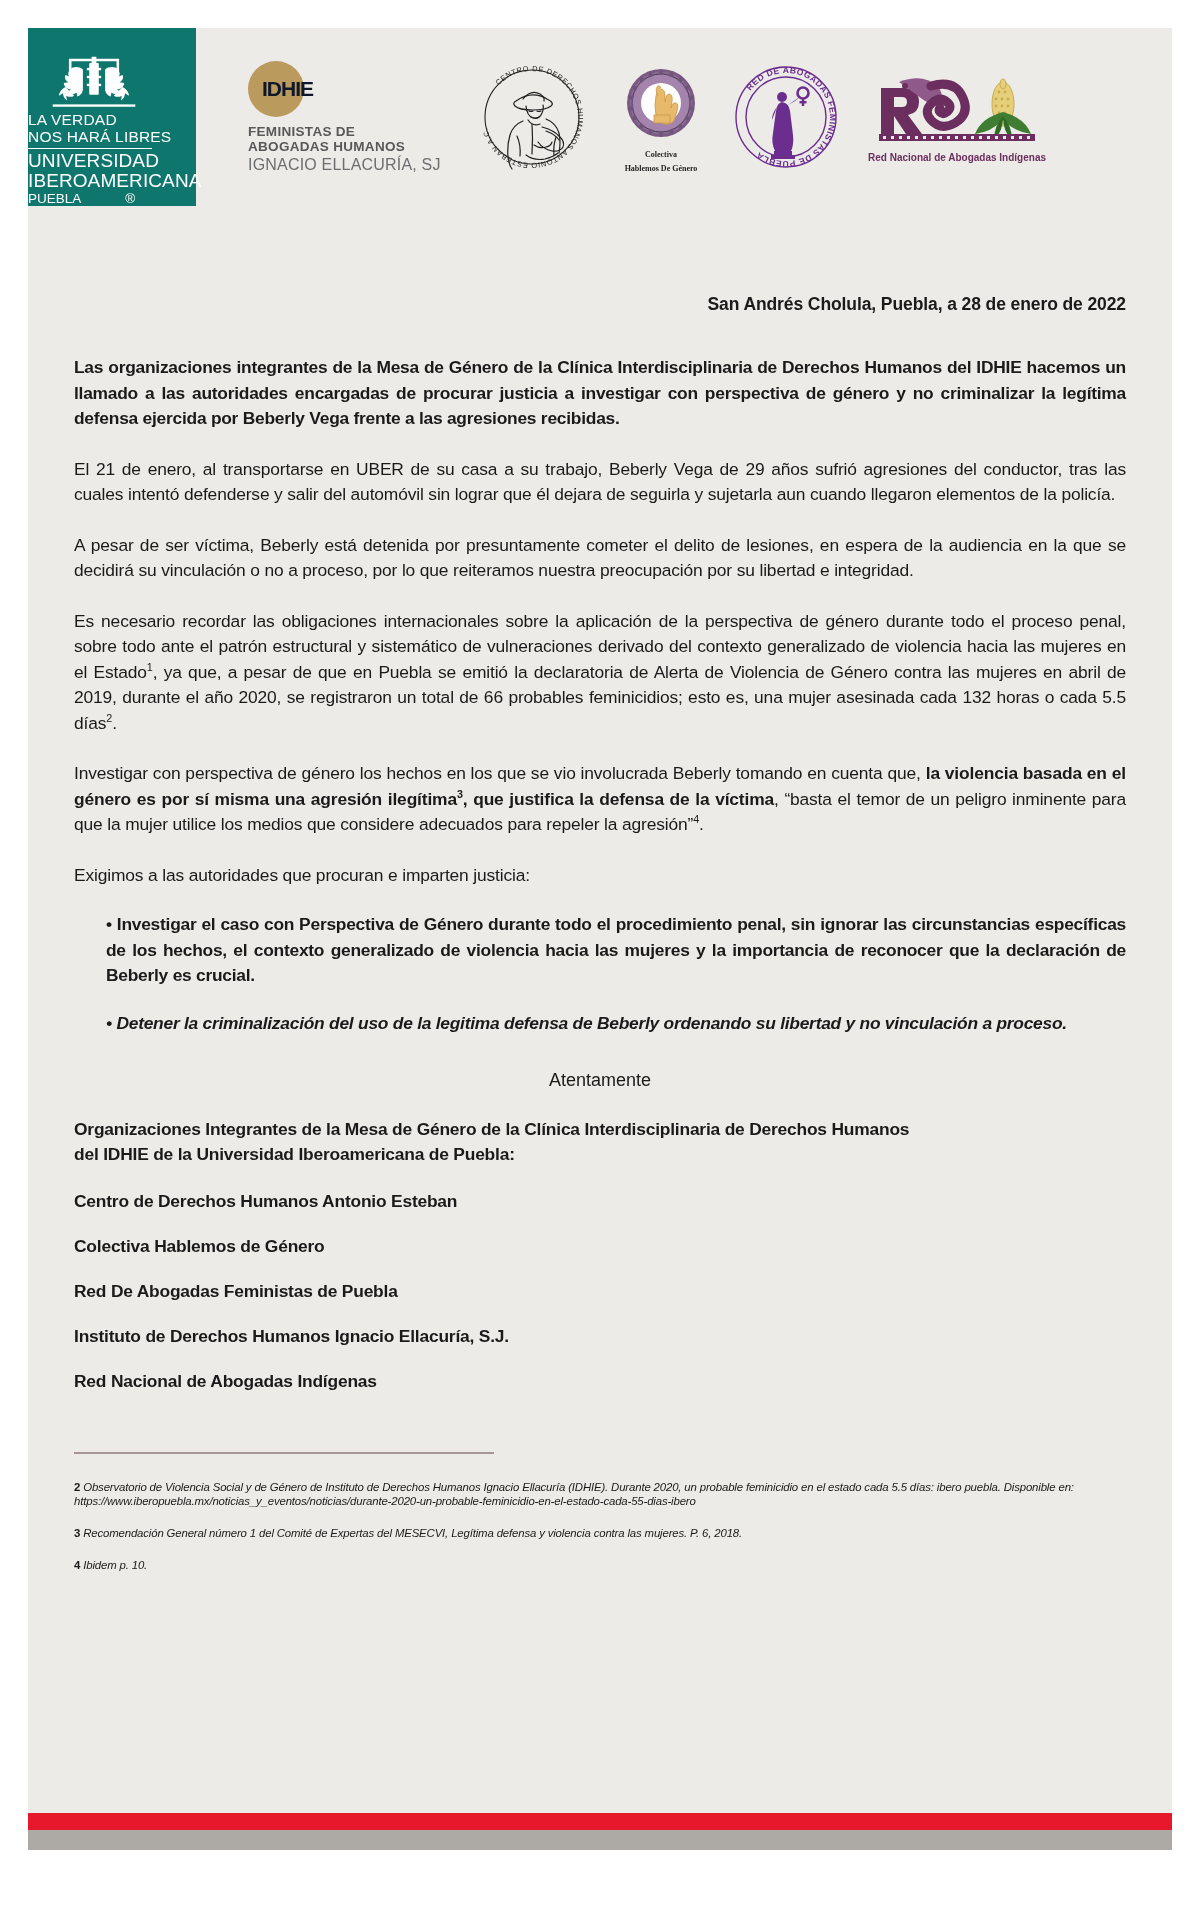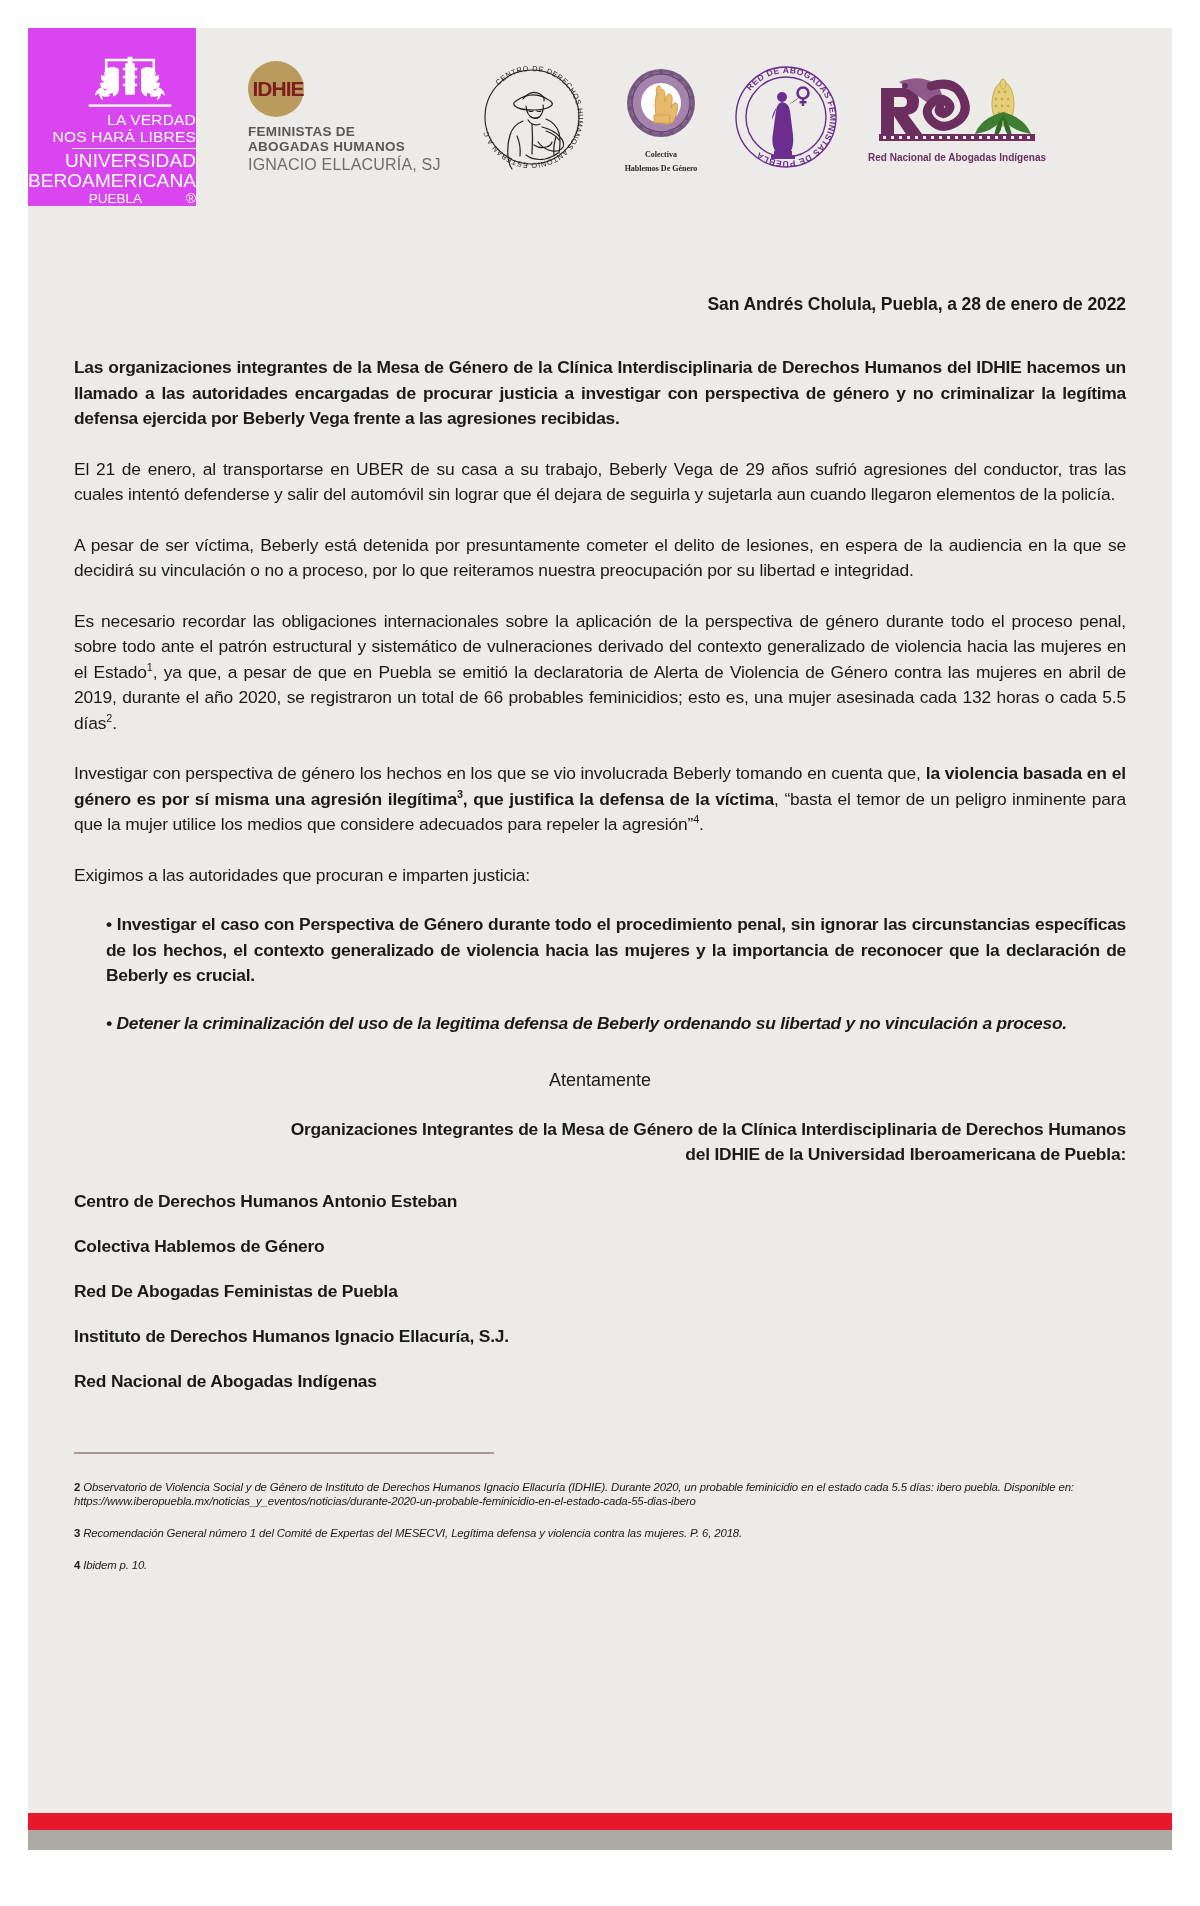--- a/index.html
+++ b/index.html
@@ -18,23 +18,23 @@
 
   
   .header{
     position:relative;
     height:178px;
     background:#ecebe7;
     display:flex;align-items:center;
   }
   .ibero-logo{
     width:168px;height:178px;
-    background:#d946ef;
+    background:#0f766e;
     color:#fff;
-    display:flex;flex-direction:column;align-items:flex-end;justify-content:flex-start;
+    display:flex;flex-direction:column;align-items:flex-start;justify-content:flex-start;
     padding-top:20px;box-sizing:border-box;
   }
   .crest{width:132px;height:74px;margin-top:4px;}
   .ibero-l1{
     font-size:15.5px;font-weight:400;letter-spacing:.2px;line-height:16px;
     text-align:center;margin-top:1px;
   }
   .ibero-rule{width:124px;height:1.6px;background:#fff;margin:3px 0 2px;}
   .ibero-l2{
     font-size:19px;font-weight:400;line-height:19.5px;text-align:center;letter-spacing:.1px;
@@ -49,22 +49,22 @@
     padding-left:34px;box-sizing:border-box;gap:0;
   }
   .logo-block{display:flex;flex-direction:column;align-items:center;justify-content:center;}
 
   .idhie{margin-left:18px;width:200px;align-items:flex-start;}
   .idhie-mark{
     width:56px;height:56px;border-radius:50%;background:#bb9a5e;
     position:relative;margin-bottom:7px;
   }
   .idhie-mark .letters{
-    position:absolute;left:4px;right:0;top:50%;transform:translateY(-50%);
-    text-align:center;color:#7f1d1d;font-weight:700;font-size:21px;letter-spacing:-1px;
+    position:absolute;left:14px;right:0;top:50%;transform:translateY(-50%);
+    color:#0f172a;font-weight:700;font-size:21px;letter-spacing:-1px;
   }
   .idhie-t1{font-size:13.5px;font-weight:700;color:#58585a;line-height:15px;letter-spacing:.3px;}
   .idhie-t2{font-size:16px;font-weight:400;color:#6d6e70;line-height:19px;letter-spacing:.2px;margin-top:1px;}
 
   .seal{width:112px;height:112px;}
   .cdh{margin-left:28px;}
   .colectiva{margin-left:30px;}
   .colectiva-cap{
     font-size:8px;font-weight:700;color:#231f20;line-height:10px;text-align:center;margin-top:4px;
     font-family:"Liberation Serif", serif;
@@ -115,21 +115,21 @@
     margin:0 0 0 32px;
     letter-spacing:-.25px;
     text-indent:0;
   }
   ul.demands li + li{margin-top:22px;font-style:italic;}
 
   .atentamente{
     text-align:center;font-size:18px;margin-top:34px;font-weight:400;
   }
   .sig-head{
-    text-align:right;font-weight:700;font-size:17.4px;line-height:25px;
+    text-align:left;font-weight:700;font-size:17.4px;line-height:25px;
     margin-top:26px;letter-spacing:-.2px;
   }
   .sig-org{
     text-align:left;font-weight:700;font-size:17.4px;margin-top:24px;letter-spacing:-.2px;
   }
 
   
   .fn-rule{
     width:420px;height:2px;background:#a79695;margin:60px 0 26px 0;
   }

